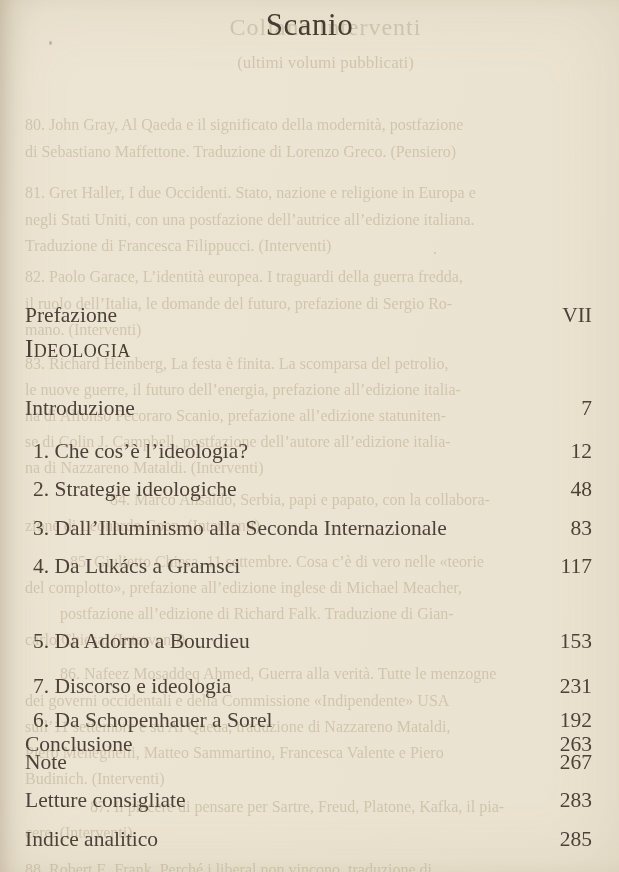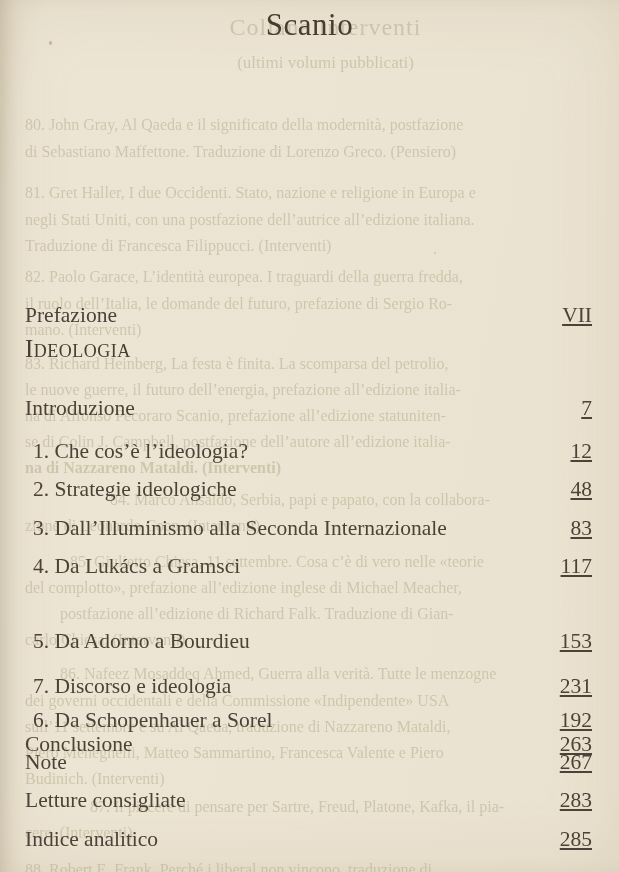--- a/index.html
+++ b/index.html
@@ -21,21 +21,21 @@
     position:absolute; top:8px; left:0; width:100%;
     text-align:center; font-size:31px; line-height:34px; color:#463c31;
     z-index:2; letter-spacing:.5px;
   }
   .row {
     position:absolute; left:25px; width:567px;
     display:flex; justify-content:space-between; align-items:baseline;
     font-size:21.5px; line-height:26px; z-index:2; color:#4c4238;
   }
   .row.num { left:33px; width:559px; }
-  .row .pg { text-align:right;text-decoration:underline; }
+  .row .pg { text-align:right; }
   .row.part { font-variant:small-caps; font-size:25px; letter-spacing:.5px; color:#473d32; }
   .ghost {
     position:absolute; left:25px; width:575px;
     font-size:16px; line-height:26px;
     color:#b3a888; opacity:.50; filter:blur(.55px);
     z-index:1; white-space:nowrap;
   }
   .ghost.center { left:0; width:100%; text-align:center; white-space:normal;padding-left:16px; }
   .speck { position:absolute; border-radius:50%; z-index:1; }
 </style>
@@ -51,21 +51,21 @@
   <div class="ghost" style="top:180px;">81. Gret Haller, I due Occidenti. Stato, nazione e religione in Europa e</div>
   <div class="ghost" style="top:207px;">negli Stati Uniti, con una postfazione dell’autrice all’edizione italiana.</div>
   <div class="ghost" style="top:233px;">Traduzione di Francesca Filippucci. (Interventi)</div>
   <div class="ghost" style="top:264px;">82. Paolo Garace, L’identità europea. I traguardi della guerra fredda,</div>
   <div class="ghost" style="top:291px;">il ruolo dell’Italia, le domande del futuro, prefazione di Sergio Ro-</div>
   <div class="ghost" style="top:317px;">mano. (Interventi)</div>
   <div class="ghost" style="top:351px;">83. Richard Heinberg, La festa è finita. La scomparsa del petrolio,</div>
   <div class="ghost" style="top:377px;">le nuove guerre, il futuro dell’energia, prefazione all’edizione italia-</div>
   <div class="ghost" style="top:403px;">na di Alfonso Pecoraro Scanio, prefazione all’edizione statuniten-</div>
   <div class="ghost" style="top:429px;">se di Colin J. Campbell, postfazione dell’autore all’edizione italia-</div>
-  <div class="ghost" style="top:455px;font-weight:bold;">na di Nazzareno Mataldi. (Interventi)</div>
+  <div class="ghost" style="top:455px;">na di Nazzareno Mataldi. (Interventi)</div>
   <div class="ghost" style="top:487px; left:110px;">84. Marco Ansaldo, Serbia, papi e papato, con la collabora-</div>
   <div class="ghost" style="top:513px;">zione di Leonardo Coen. (Interventi)</div>
   <div class="ghost" style="top:549px; left:70px;">85. Giulietto Chiesa, 11 settembre. Cosa c’è di vero nelle «teorie</div>
   <div class="ghost" style="top:575px;">del complotto», prefazione all’edizione inglese di Michael Meacher,</div>
   <div class="ghost" style="top:601px; left:60px;">postfazione all’edizione di Richard Falk. Traduzione di Gian-</div>
   <div class="ghost" style="top:627px;">carlo Chiesa. (Interventi)</div>
   <div class="ghost" style="top:661px; left:60px;">86. Nafeez Mosaddeq Ahmed, Guerra alla verità. Tutte le menzogne</div>
   <div class="ghost" style="top:688px;">dei governi occidentali e della Commissione «Indipendente» USA</div>
   <div class="ghost" style="top:714px;">sull’11 settembre e su Al Qaeda, traduzione di Nazzareno Mataldi,</div>
   <div class="ghost" style="top:740px;">Piero Meneghelli, Matteo Sammartino, Francesca Valente e Piero</div>

